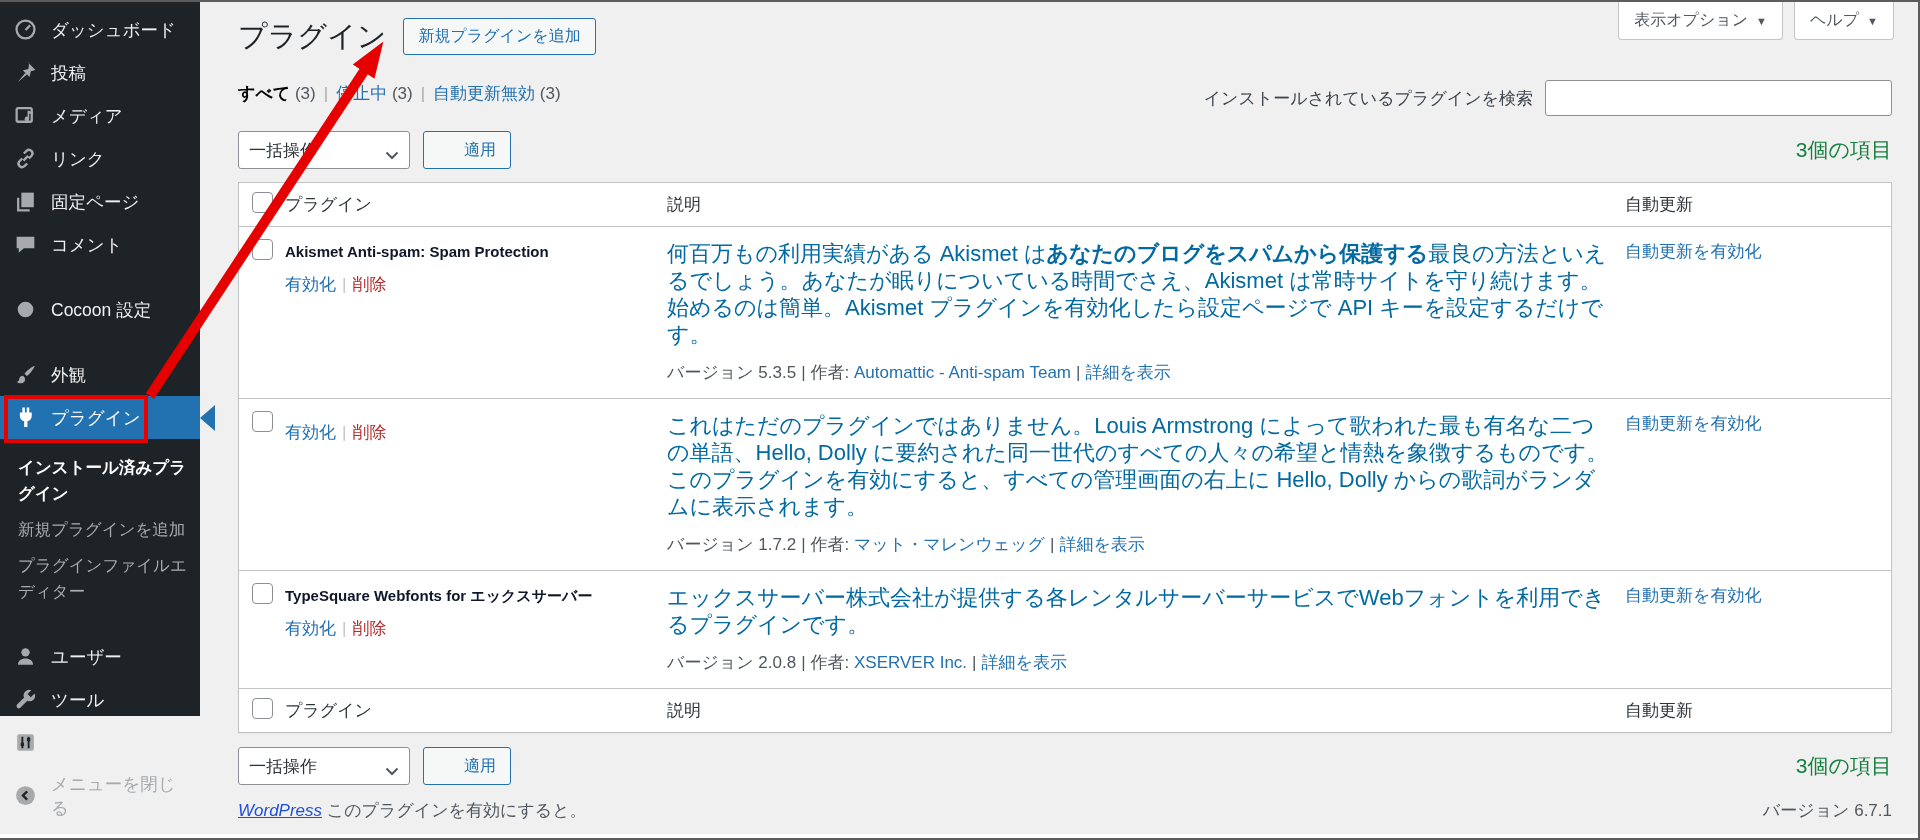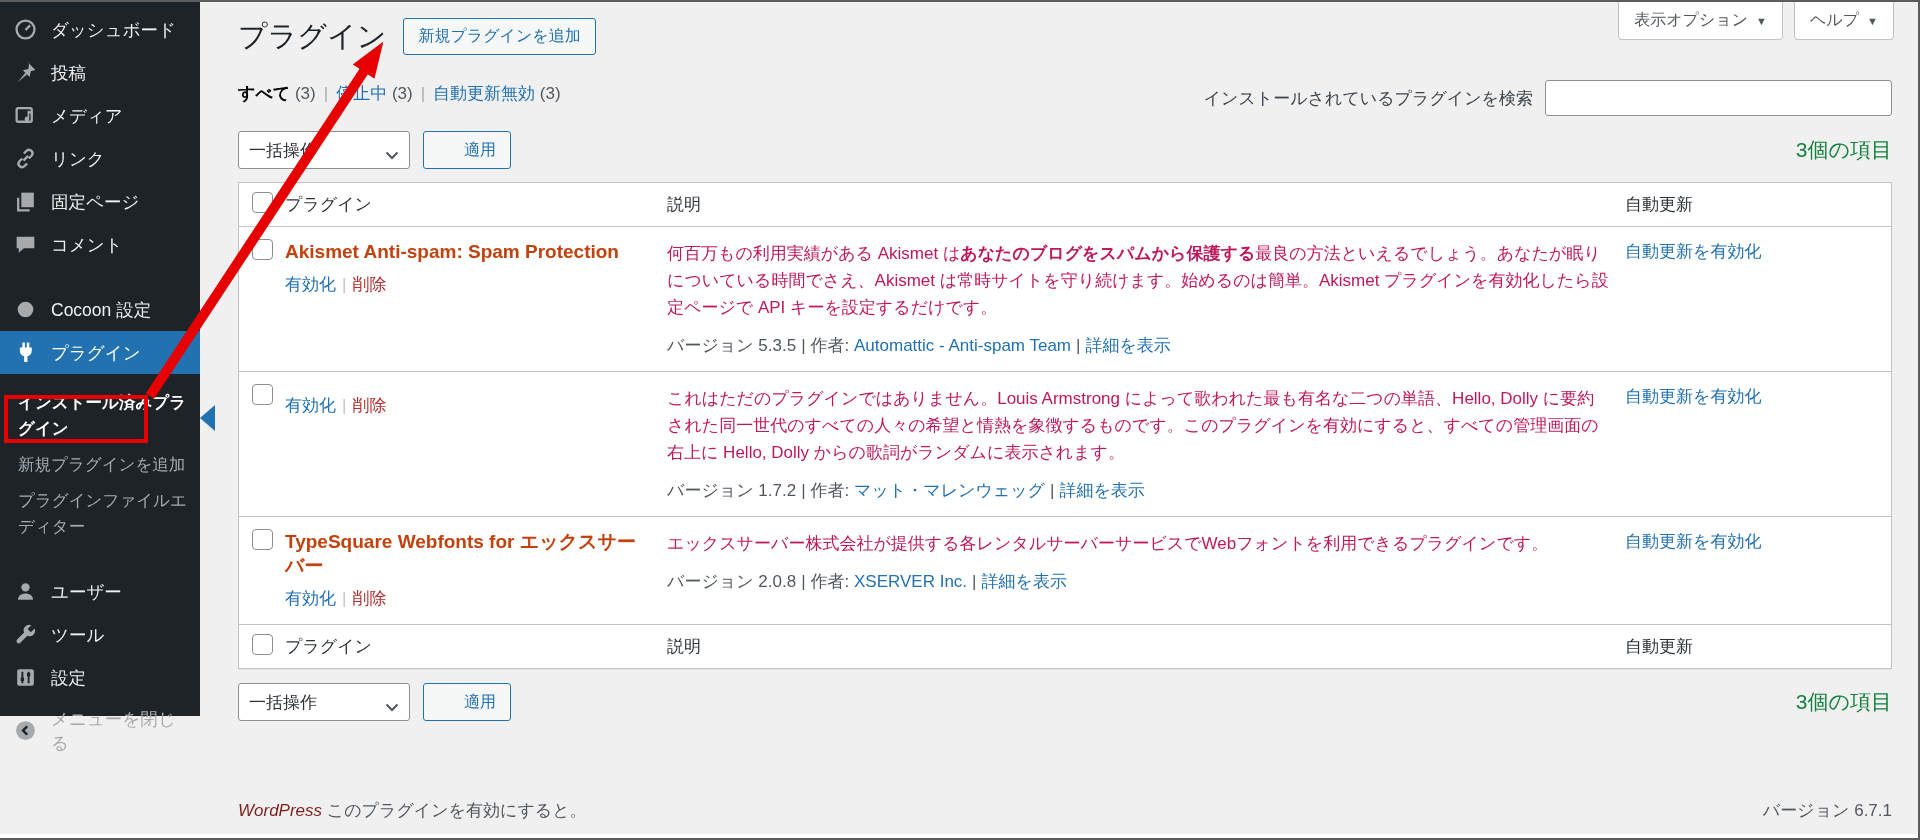--- a/index.html
+++ b/index.html
@@ -62,37 +62,37 @@
   
   .table { margin:13px 28px 0 38px; background:#fff; border:1px solid #c3c4c7; box-shadow:0 1px 1px rgba(0,0,0,.04); }
   .trow { display:grid; grid-template-columns:46px 382px 1fr 266px; border-top:1px solid #c3c4c7; }
   .trow:first-child { border-top:none; }
   .hcell { padding:10px 12px 10px 0; font-size:17px; color:#2c3338; }
   .cbh { padding:9px 0 0 13px; }
   .cell { padding:13px 14px 14px 0; }
   .cbcell { padding:12px 0 0 13px; }
   .checkbox { display:inline-block; width:21px; height:21px; background:#fff; border:1px solid #8c8f94;
     border-radius:4px; cursor:pointer; }
-  .pname { font-size:19px; font-weight:bold; color:#c2410c; line-height:24px; }
+  .pname { font-size:15px; font-weight:bold; color:#0f172a; line-height:24px; }
   .row-actions { margin-top:9px; font-size:17px; }
   .row-actions a { text-decoration:none; cursor:pointer; }
   .row-actions .activate { color:#2271b1; }
   .row-actions .delete { color:#b32d2e; }
   .asep { color:#c3c4c7; margin:0 6px; }
-  .desc { font-size:17px; line-height:27px; color:#be185d; }
+  .desc { font-size:22px; line-height:27px; color:#0369a1; }
   .desc b { font-weight:bold; }
   .meta { margin-top:13px; font-size:17px; color:#50575e; }
   .meta a { color:#2271b1; text-decoration:none; cursor:pointer; }
   .msep { color:#50575e; margin:0 5px; }
   .aucell a { font-size:17px; color:#2271b1; text-decoration:none; cursor:pointer; }
 
   
   .footer { position:absolute; left:238px; right:28px; bottom:12px; display:flex;
     justify-content:space-between; font-size:17px; color:#50575e; }
-  .footer .wp-link { color:#7f1d1d; font-style:italic; cursor:pointer; }
+  .footer .wp-link { color:#1d4ed8; font-style:italic; text-decoration:underline; cursor:pointer; }
 
   
   .annotation { position:absolute; left:0; top:0; width:1920px; height:840px; z-index:50; pointer-events:none; }
 </style>
 </head>
 <body>
 
 <div class="app">
 
   <nav class="sidebar">
@@ -147,20 +147,28 @@
       </span>
       <span>コメント</span>
     </div>
     <div class="menu-item gap">
       <span class="icon">
         <svg width="25" height="25" viewBox="0 0 24 24">
             <circle cx="12" cy="12" r="7.5" fill="currentColor"></circle>
           </svg>
       </span>
       <span>Cocoon 設定</span>
+    </div>
+    <div class="menu-item gap">
+      <span class="icon">
+        <svg width="25" height="25" viewBox="0 0 24 24">
+            <path fill="currentColor" d="M21 3.5c-3.2 1.1-8.3 5.1-9.9 7.7l2.2 2.2C15.9 11.8 19.9 6.7 21 3.5zM9.7 13.2c-2.1 0-3.8 1.6-3.8 3.7 0 1.1-1.1 2.2-2.2 2.2 1.6 1.6 5.4 1.6 7 0s1.1-4.3-1-5.9z"></path>
+          </svg>
+      </span>
+      <span>外観</span>
     </div>
     <div class="menu-item active">
       <span class="icon">
         <svg width="25" height="25" viewBox="0 0 24 24">
             <path fill="currentColor" d="M9 2.5h2.4v4.6h1.8V2.5h2.4v4.6H18v3.2a5.3 5.3 0 0 1-4.1 5.2v5.5h-3.2v-5.5A5.3 5.3 0 0 1 6.6 10.3V7.1H9V2.5z"></path>
           </svg>
       </span>
       <span>プラグイン</span>
     </div>
 

